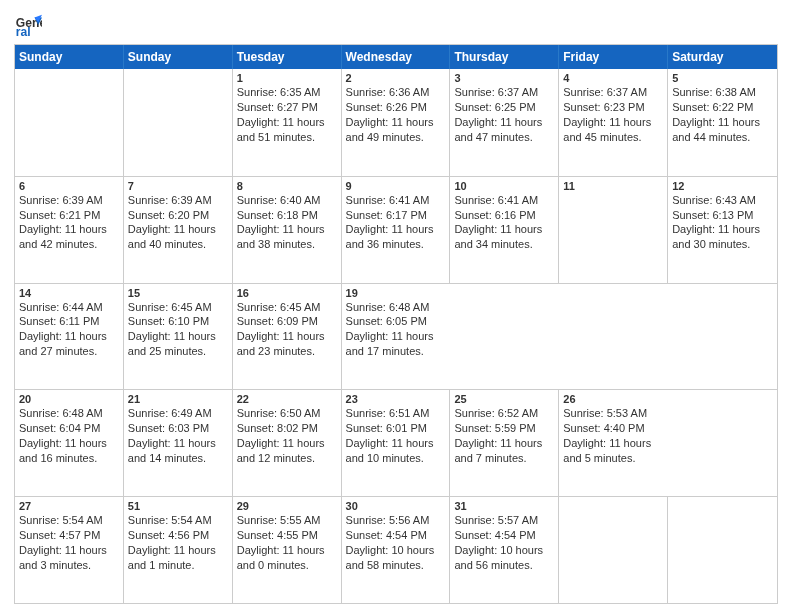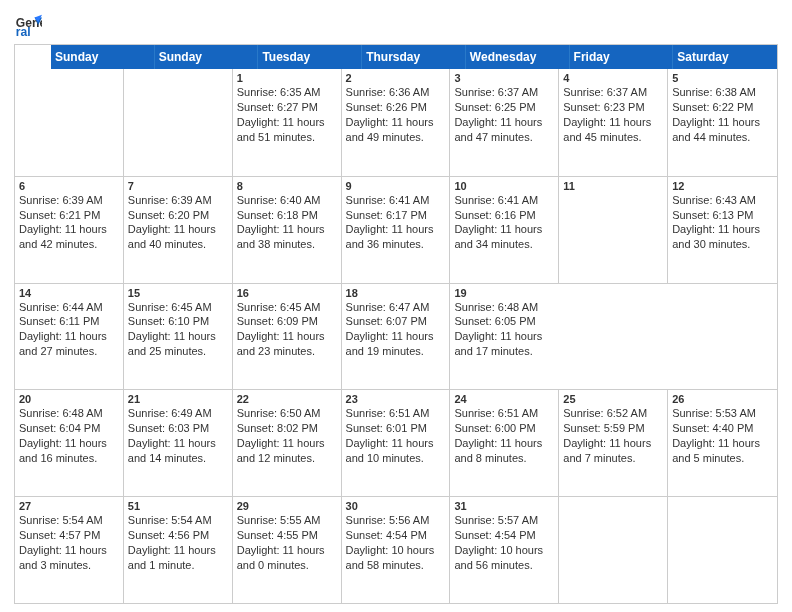--- a/index.html
+++ b/index.html
@@ -57,21 +57,20 @@
     .calendar {
       flex: 1;
       display: flex;
       flex-direction: column;
       border: 1px solid #ccc;
     }
     .cal-header {
       display: grid;
       grid-template-columns: repeat(7, 1fr);
       background: #1565c0;
-      margin-left: 36px;
     }
     .cal-header-cell {
       color: #fff;
       font-size: 12px;
       font-weight: bold;
       padding: 5px 4px;
       text-align: left;
       border-right: 1px solid #2979c9;
     }
     .cal-header-cell:last-child { border-right: none; }
@@ -130,22 +129,22 @@
       <div class="month-title"></div>
       <div class="location"></div>
     </div>
   </div>
 
   <div class="calendar">
     <div class="cal-header">
     <div class="cal-header-cell">Sunday</div>
         <div class="cal-header-cell">Sunday</div>
         <div class="cal-header-cell">Tuesday</div>
+        <div class="cal-header-cell">Wednesday</div>
         <div class="cal-header-cell">Thursday</div>
-        <div class="cal-header-cell">Wednesday</div>
         <div class="cal-header-cell">Friday</div>
         <div class="cal-header-cell">Saturday</div>
       </div>
     <div class="cal-body">
     <div class="cal-week">
           <div class="cal-cell empty"></div>
           <div class="cal-cell empty"></div>
           <div class="cal-cell">
             <span class="day-num">1</span>
             <div class="day-info">Sunrise: 6:35 AM
@@ -245,27 +244,20 @@
 and 25 minutes.</div>
           </div>
           <div class="cal-cell">
             <span class="day-num">16</span>
             <div class="day-info">Sunrise: 6:45 AM
 Sunset: 6:09 PM
 Daylight: 11 hours
 and 23 minutes.</div>
           </div>
           <div class="cal-cell">
-            <span class="day-num">18</span>
-            <div class="day-info">Sunrise: 6:47 AM
-Sunset: 6:07 PM
-Daylight: 11 hours
-and 19 minutes.</div>
-          </div>
-          <div class="cal-cell">
             <span class="day-num">19</span>
             <div class="day-info">Sunrise: 6:48 AM
 Sunset: 6:05 PM
 Daylight: 11 hours
 and 17 minutes.</div>
           </div>
         </div>
         <div class="cal-week">
           <div class="cal-cell">
             <span class="day-num">20</span>
@@ -287,27 +279,20 @@
 Sunset: 8:02 PM
 Daylight: 11 hours
 and 12 minutes.</div>
           </div>
           <div class="cal-cell">
             <span class="day-num">23</span>
             <div class="day-info">Sunrise: 6:51 AM
 Sunset: 6:01 PM
 Daylight: 11 hours
 and 10 minutes.</div>
-          </div>
-          <div class="cal-cell">
-            <span class="day-num">24</span>
-            <div class="day-info">Sunrise: 6:51 AM
-Sunset: 6:00 PM
-Daylight: 11 hours
-and 8 minutes.</div>
           </div>
           <div class="cal-cell">
             <span class="day-num">25</span>
             <div class="day-info">Sunrise: 6:52 AM
 Sunset: 5:59 PM
 Daylight: 11 hours
 and 7 minutes.</div>
           </div>
           <div class="cal-cell">
             <span class="day-num">26</span>

